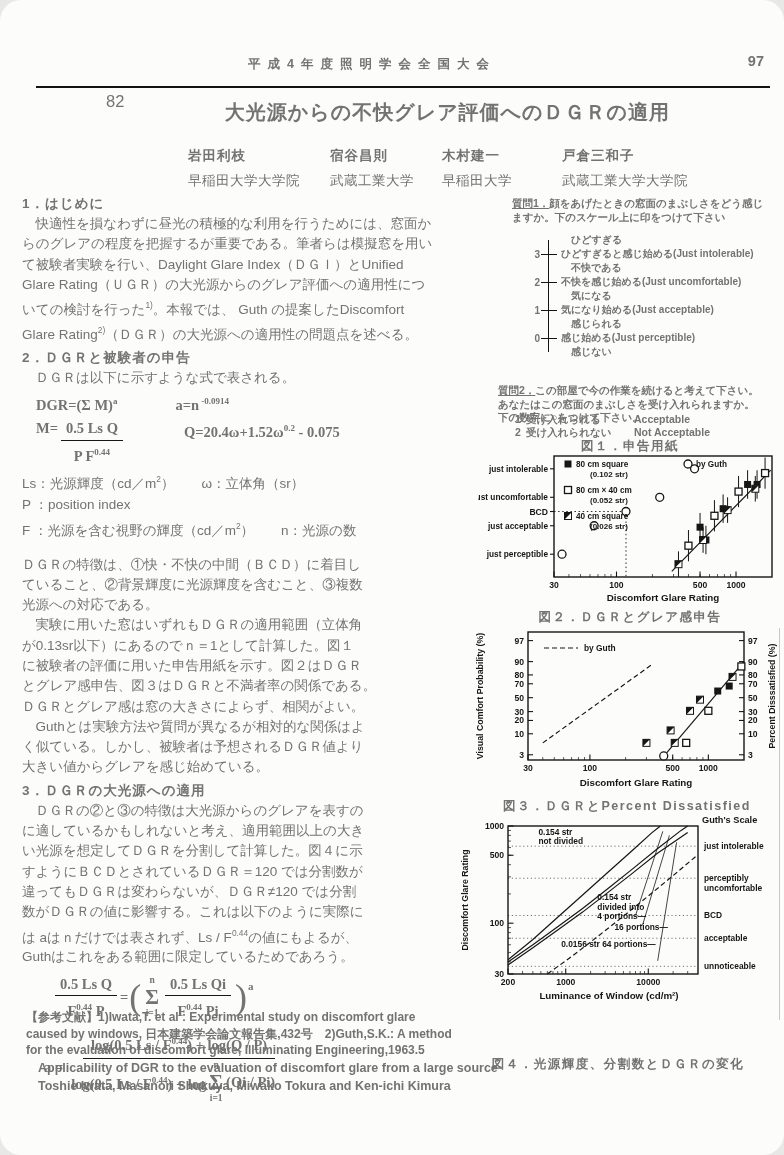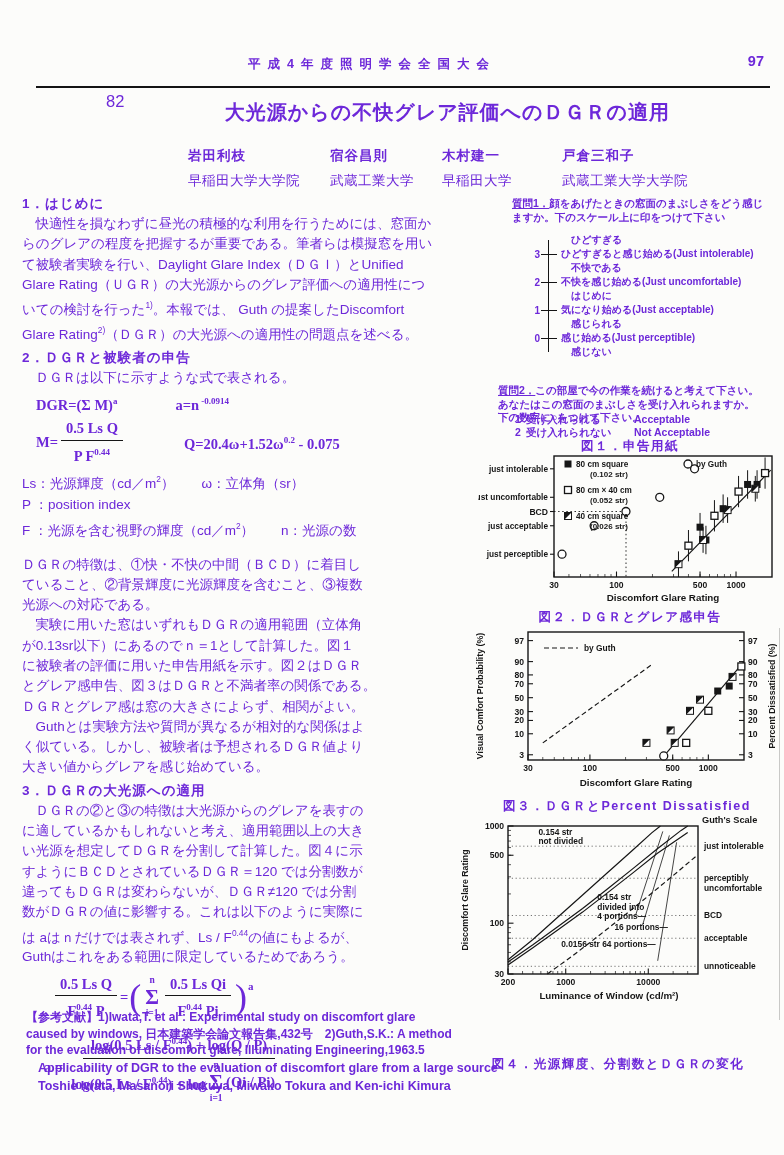--- a/index.html
+++ b/index.html
@@ -1,36 +1,36 @@
 <!DOCTYPE html>
 <html><head>
 <meta charset="utf-8">
 <style>
   html,body{margin:0;padding:0;background:#e8e8e6;}
   .page{position:relative;width:784px;height:1155px;background:#fcfcfa;margin:0 auto;
-        font-family:"Liberation Sans",sans-serif;color:#6d28d9;overflow:hidden;}
+        font-family:"Liberation Sans",sans-serif;color:#737373;overflow:hidden;border-radius:21px;}
   
   .conf{position:absolute;top:56px;left:0;right:40px;text-align:center;font-size:12.5px;
         letter-spacing:7px;font-weight:600;}
   .pageno{position:absolute;top:53px;right:20px;font-size:14.5px;font-weight:600;}
   .rule{position:absolute;top:86px;left:36px;width:734px;height:2.4px;background:#141414;}
   .papno{position:absolute;top:92px;left:106px;font-size:16.5px;font-weight:400;}
   .title{position:absolute;top:99px;left:170px;width:500px;text-align:right;font-size:20px;
          font-weight:800;letter-spacing:1px;}
   .authors{position:absolute;top:147px;left:188px;display:flex;}
   .acol{margin-right:0;}
   .acol .nm{font-size:13.5px;font-weight:700;letter-spacing:1px;}
   .acol .af{font-size:13.5px;font-weight:500;margin-top:7px;letter-spacing:0.5px;}
   .acol1{width:142px}.acol2{width:112px}.acol3{width:150px}.acol4{width:120px}
   
   .leftcol{position:absolute;top:191px;left:22px;width:454px;font-size:13.5px;line-height:20.3px;
            font-weight:500;}
   .leftcol h3{font-size:13.5px;font-weight:700;margin:2px 0 0 0;line-height:21px;letter-spacing:1px;}
   .para{white-space:pre-line;margin:0;}
-  .eqrow{display:flex;align-items:center;font-family:"Liberation Serif",serif;font-size:14.5px;
+  .eqrow{display:flex;font-family:"Liberation Serif",serif;font-size:14.5px;
          font-weight:600;margin:3px 0 3px 14px;}
   .eqrow .gap{width:58px}
   sup{font-size:0.62em;}
   .frac{display:inline-flex;flex-direction:column;text-align:center;vertical-align:middle;margin:0 3px;}
   .frac .num{padding:0 5px 1px 5px;border-bottom:1.3px solid #161616;}
   .frac .den{padding:1px 5px 0 5px;}
   .defs{white-space:pre-line;line-height:21.8px;margin-top:2px;}
   .bigeq{display:flex;align-items:center;font-family:"Liberation Serif",serif;font-size:14.5px;
          font-weight:600;margin:6px 0 2px 30px;}
   .bigp{font-size:36px;font-weight:400;line-height:0.85;margin:0 1px;}
@@ -212,21 +212,21 @@
         <span class="s-lbl">不快である</span>
       </div>
     <div class="s-row">
         <span class="s-num">2</span>
         <span class="s-tick"></span>
         <span class="s-lbl">不快を感じ始める(Just uncomfortable)</span>
       </div>
     <div class="s-row no">
         <span class="s-num"></span>
         <span class="s-tick"></span>
-        <span class="s-lbl">はじめに</span>
+        <span class="s-lbl">気になる</span>
       </div>
     <div class="s-row">
         <span class="s-num">1</span>
         <span class="s-tick"></span>
         <span class="s-lbl">気になり始める(Just acceptable)</span>
       </div>
     <div class="s-row no">
         <span class="s-num"></span>
         <span class="s-tick"></span>
         <span class="s-lbl">感じられる</span>

